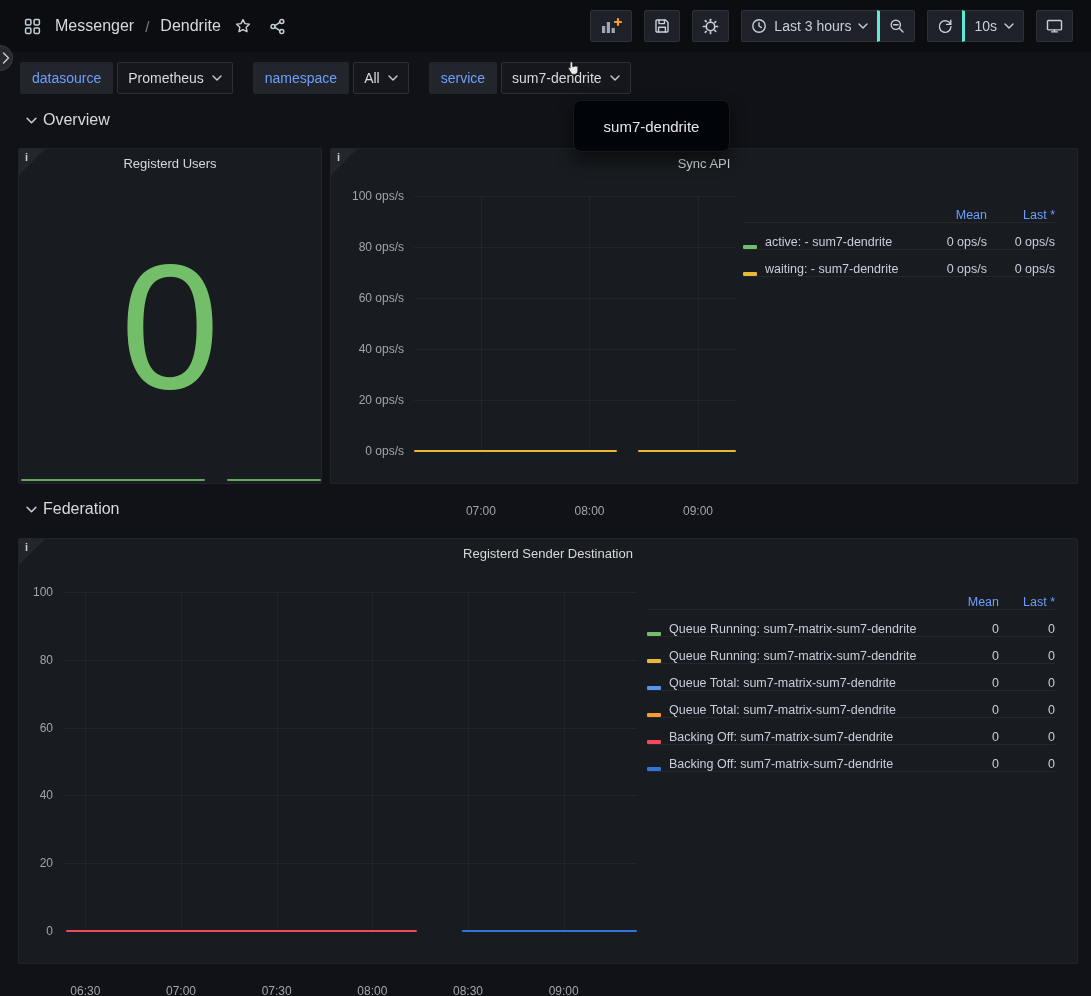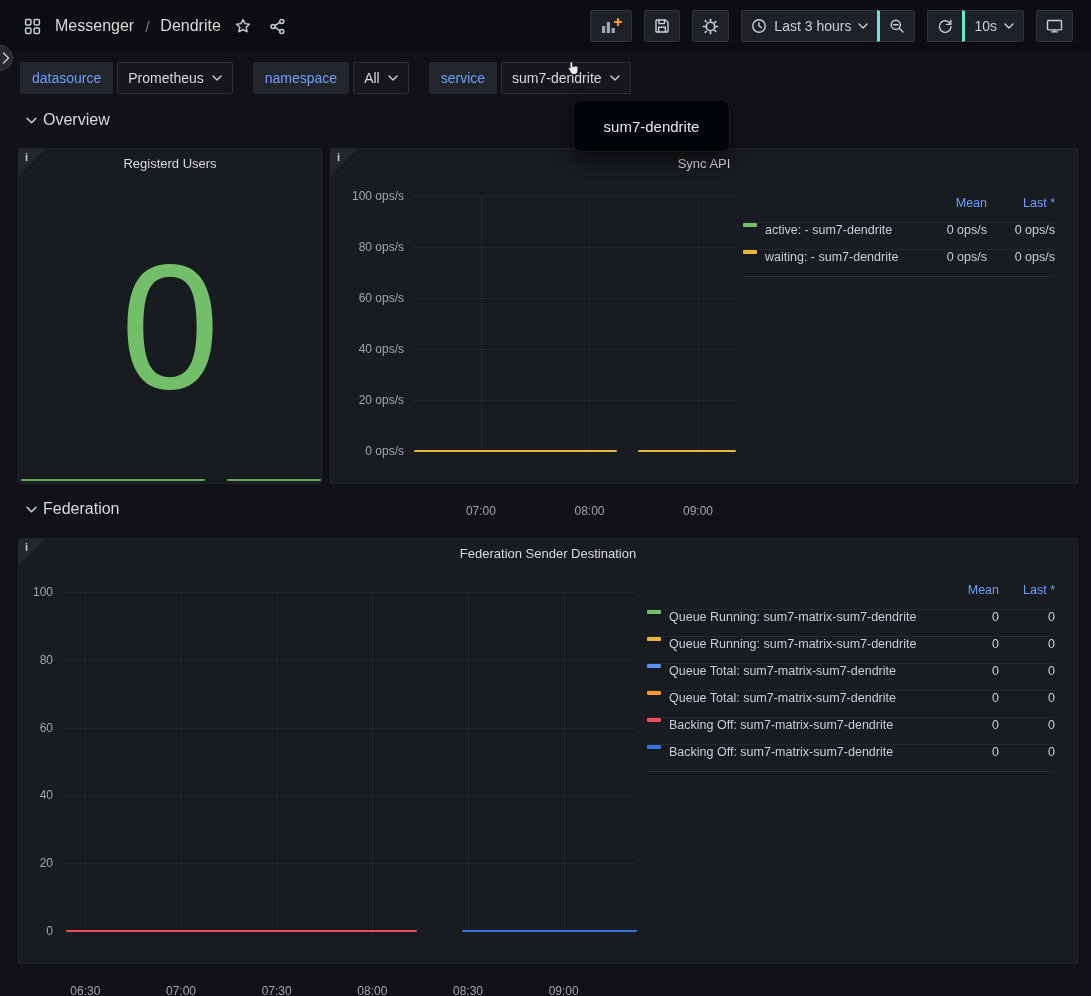--- a/index.html
+++ b/index.html
@@ -61,21 +61,21 @@
   
   .plot { position:absolute; }
   .gl-h { position:absolute; left:0; right:0; height:1px; background:rgba(204,204,220,0.055); }
   .gl-v { position:absolute; top:0; width:1px; background:rgba(204,204,220,0.055); }
   .seg  { position:absolute; border-radius:1px; }
   .ytick { position:absolute; font-size:12px; color:#a2a4ab; text-align:right; line-height:16px; }
   .xtick { position:absolute; font-size:12px; color:#a2a4ab; text-align:center; line-height:16px; width:60px;margin-top:44px; }
 
   
   .legend { position:absolute; font-size:12.5px; color:#ccccdc; }
-  .lrow { display:flex; align-items:flex-start; height:27px; border-bottom:1px solid rgba(204,204,220,0.07); }
+  .lrow { display:flex; align-items:flex-end; height:27px; border-bottom:1px solid rgba(204,204,220,0.07); }
   .lhead { color:#6e9fff; font-weight:500; }
   .lswatch { width:14px; height:4px; border-radius:1px; margin-right:8px; flex:none; cursor:pointer; }
   .lswatch-sp { width:22px; flex:none; }
   .llabel { flex:1; white-space:nowrap; overflow:hidden; cursor:pointer; }
   .lnum { text-align:right; white-space:nowrap; }
   .sync-legend .lnum { width:68px; }
   .fed-legend  .lnum { width:56px; }
 
   
   .tooltip { position:absolute; left:573px; top:100px; width:157px; height:52px;
@@ -289,21 +289,21 @@
 <div class="section-hd" style="left:26px; top:500px;">
   <svg class="g" width="11" height="7" viewBox="0 0 10 6">
       <path d="M1 1l4 4 4-4"></path>
     </svg>
   <span class="lbl">Federation</span>
 </div>
 
 <div class="panel chart-panel" id="chart1" style="left:18px; top:538px; width:1060px; height:426px;">
   <div class="corner-tri"></div>
   <span class="corner-i">i</span>
-  <div class="panel-title">Federation Sender Destination</div>
+  <div class="panel-title">Registerd Sender Destination</div>
   <div class="plot" style="left: 44px; top: 53px; width: 574px; height: 339px;">
       <div class="gl-h" style="top: 0px;"></div>
       <div class="gl-h" style="top: 67.8px;"></div>
       <div class="gl-h" style="top: 135.6px;"></div>
       <div class="gl-h" style="top: 203.4px;"></div>
       <div class="gl-h" style="top: 271.2px;"></div>
       <div class="gl-v" style="left: 22.3222px; height: 339px;"></div>
       <div class="gl-v" style="left: 117.989px; height: 339px;"></div>
       <div class="gl-v" style="left: 213.656px; height: 339px;"></div>
       <div class="gl-v" style="left: 309.322px; height: 339px;"></div>

